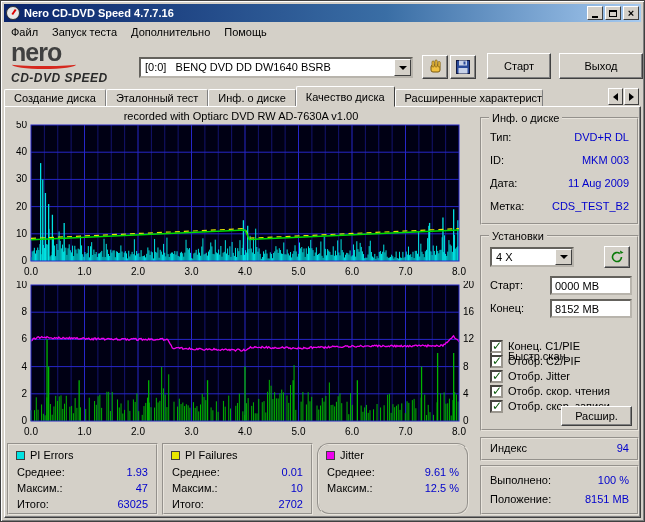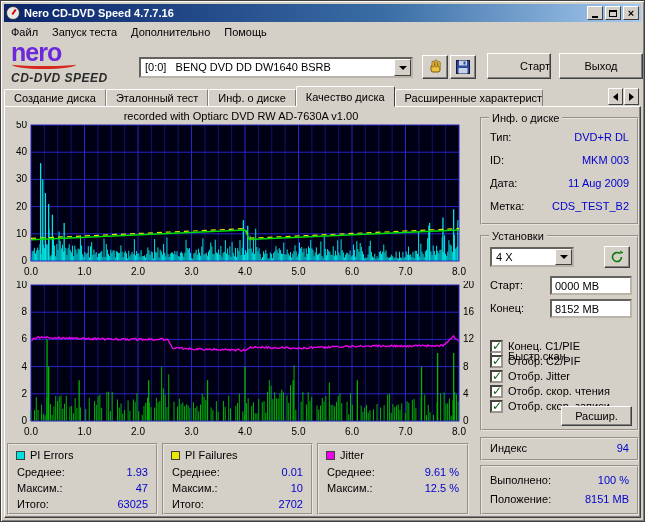--- a/index.html
+++ b/index.html
@@ -17,21 +17,21 @@
   .tb-btns{display:flex;gap:2px;}
   .tbtn{width:16px;height:14px;background:#d4d0c8;border:1px solid;border-color:#fff #404040 #404040 #fff;
         display:flex;align-items:center;justify-content:center;color:#000;font:700 11px/10px "Liberation Sans",sans-serif;}
   .g-min{width:6px;height:2px;background:#000;margin-top:7px;}
   .g-max{width:8px;height:7px;border:1px solid #000;border-top:2px solid #000;}
   
   .menubar{position:absolute;left:3px;top:22px;right:3px;height:17px;display:flex;align-items:center;font-size:11px;}
   .menu-item{padding:1px 7px;}
   
   .logo{position:absolute;left:10px;top:40px;width:122px;height:46px;}
-  .logo-nero{font-weight:700;font-size:25px;line-height:22px;color:#6d28d9;letter-spacing:-1px;}
+  .logo-nero{font-weight:700;font-size:25px;line-height:22px;color:#404040;letter-spacing:-1px;}
   .logo-swoosh{position:absolute;left:1px;top:19px;width:64px;height:9px;border-bottom:3px solid #d6281e;border-radius:50%;}
   .logo-speed{position:absolute;left:0;top:30px;font-style:italic;font-weight:700;font-size:12px;color:#2b2b2b;letter-spacing:.5px;}
   .combo{position:absolute;background:#fff;border:2px inset #b8b4ac;font-size:11px;}
   .combo-text{position:absolute;left:4px;top:2px;right:20px;white-space:pre;overflow:hidden;}
   .combo-btn{position:absolute;right:0;top:0;bottom:0;width:17px;background:#d4d0c8;border:1px solid;border-color:#fff #404040 #404040 #fff;
              display:flex;align-items:center;justify-content:center;}
   .arr-down{width:0;height:0;border-left:4px solid transparent;border-right:4px solid transparent;border-top:4px solid #000;}
   .btn{background:#d4d0c8;border:1px solid;border-color:#fff #404040 #404040 #fff;box-shadow:inset -1px -1px 0 #808080;
        font-size:11px;color:#000;display:flex;align-items:center;justify-content:center;position:absolute;}
   
@@ -117,21 +117,21 @@
   </div>
   <div class="btn iconbtn" style="left:449px;top:54px;width:26px;height:24px;">
     <svg width="16" height="16" viewBox="0 0 16 16">
       <rect x="1.5" y="1.5" width="13" height="13" fill="#2a4a9a" stroke="#101840"></rect>
       <rect x="4" y="1.5" width="8" height="5" fill="#c8d2e8"></rect>
       <rect x="8.5" y="2.5" width="2" height="3" fill="#2a4a9a"></rect>
       <rect x="3.5" y="9" width="9" height="5.5" fill="#c8d2e8"></rect>
     </svg>
   </div>
 
-  <div class="btn" style="left:486px;top:52px;width:64px;height:26px;justify-content:flex-end;">
+  <div class="btn" style="left:486px;top:52px;width:64px;height:26px;">
     <span>Старт</span>
   </div>
   <div class="btn" style="left:558px;top:52px;width:84px;height:26px;">
     <span>Выход</span>
   </div>
 
   <div class="tabs">
     <span class="tab">Создание диска</span>
     <span class="tab">Эталонный тест</span>
     <span class="tab">Инф. о диске</span>
@@ -884,21 +884,21 @@
       </div>
     <div class="srow" style="top:37px;">
         <span class="lab">Максим.:</span>
         <span class="val">10</span>
       </div>
     <div class="srow" style="top:53px;">
         <span class="lab">Итого:</span>
         <span class="val">2702</span>
       </div>
   </div>
-  <div class="gbox" style="left:316px;top:442px;width:152px;height:72px;">
+  <div class="gbox" style="left:316px;top:442px;width:152px;height:72px;border-radius:12px;">
     <div class="stathead">
         <span class="swatch" style="background:#ee00ee;"></span>
       <span>Jitter</span>
       </div>
     <div class="srow" style="top:21px;">
         <span class="lab">Среднее:</span>
         <span class="val">9.61 %</span>
       </div>
     <div class="srow" style="top:37px;">
         <span class="lab">Максим.:</span>

